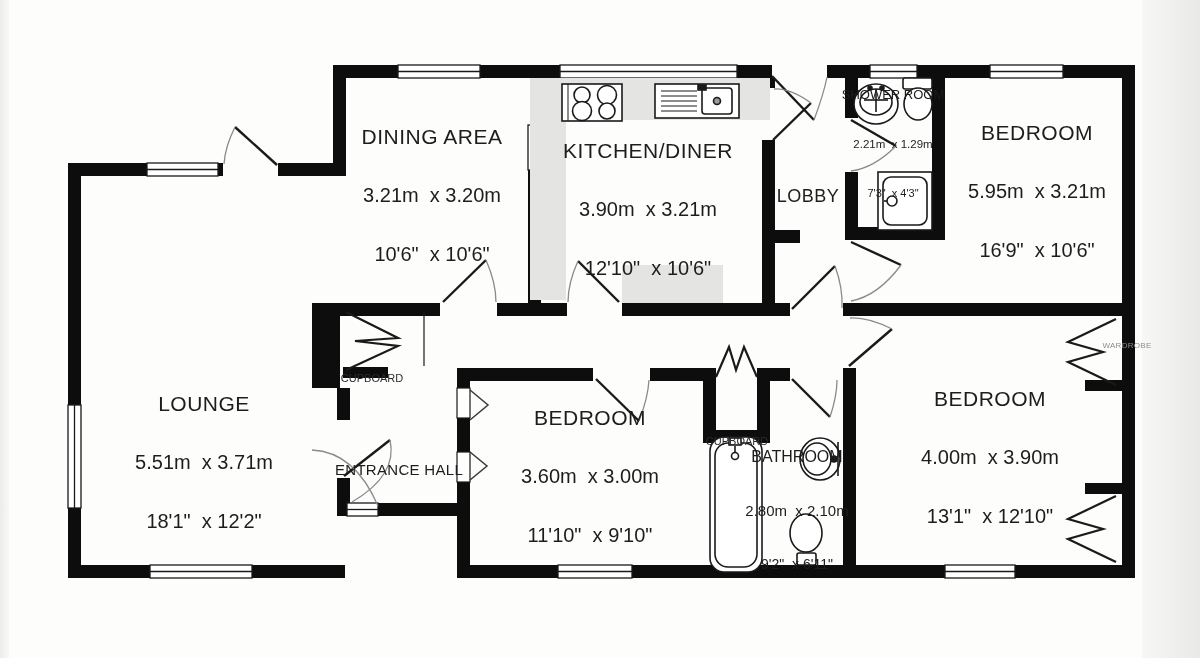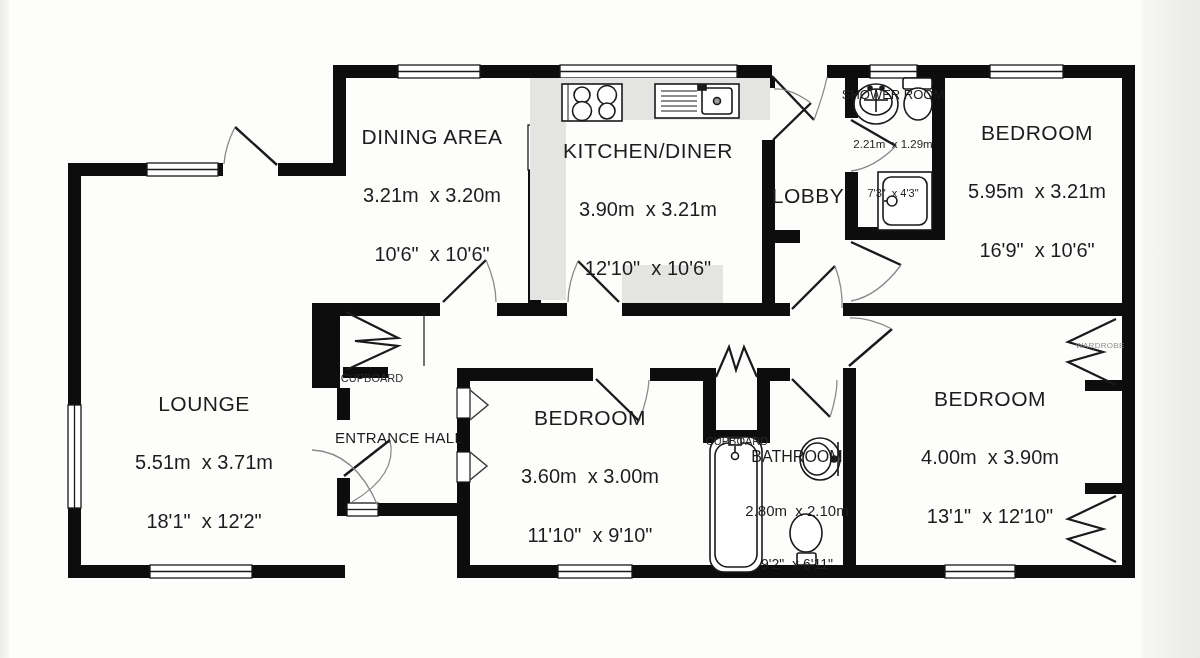--- a/index.html
+++ b/index.html
@@ -14,24 +14,24 @@
   .label{position:absolute;transform:translate(-50%,-50%);text-align:center;
          color:#1d1d1d;white-space:pre;}
   .lbl-lg .name{font-size:21px;line-height:23px;letter-spacing:.5px;}
   .lbl-lg .dim {font-size:20px;line-height:23px;}
   .lbl-md .name{font-size:16px;line-height:19px;margin-top:8px;}
   .lbl-md .dim {font-size:15px;line-height:18px;}
   .lbl-md .dim2{font-size:14px;line-height:17px;}
   .lbl-sm .name{font-size:13px;line-height:14px;}
   .lbl-sm .dim {font-size:11.5px;line-height:13px;}
   .lbl-sm .dim2{font-size:11px;line-height:12px;}
-  .lbl-one{font-size:21px;letter-spacing:.5px;text-align:right;}
-  .lbl-hall{font-size:15px;letter-spacing:.3px;}
+  .lbl-one{font-size:18px;letter-spacing:.5px;text-align:right;}
+  .lbl-hall{font-size:15px;letter-spacing:.3px;margin-top:32px;}
   .lbl-cup{font-size:11px;color:#2b2b2b;margin-top:38px;}
-  .lbl-ward{font-size:8px;color:#8d8d8d;letter-spacing:.3px;}
+  .lbl-ward{font-size:8px;color:#8d8d8d;letter-spacing:.3px;margin-left:27px;}
 </style>
 </head>
 <body>
 
 <div class="page">
   <div class="edge-left"></div>
   <div class="edge-right"></div>
 
   <svg width="1200" height="658" viewBox="0 0 1200 658">
 

